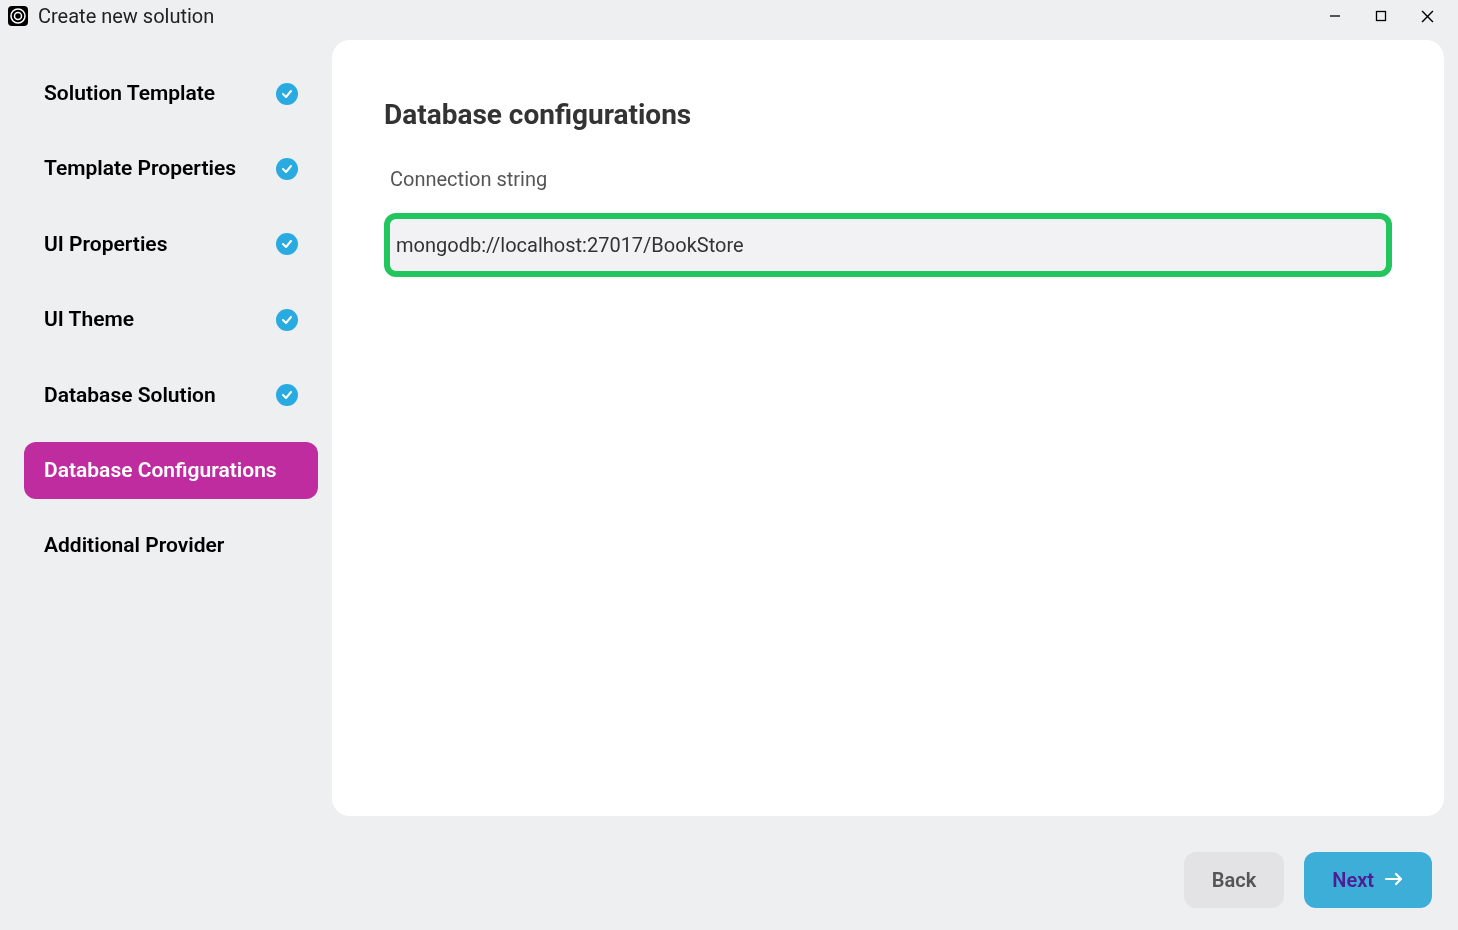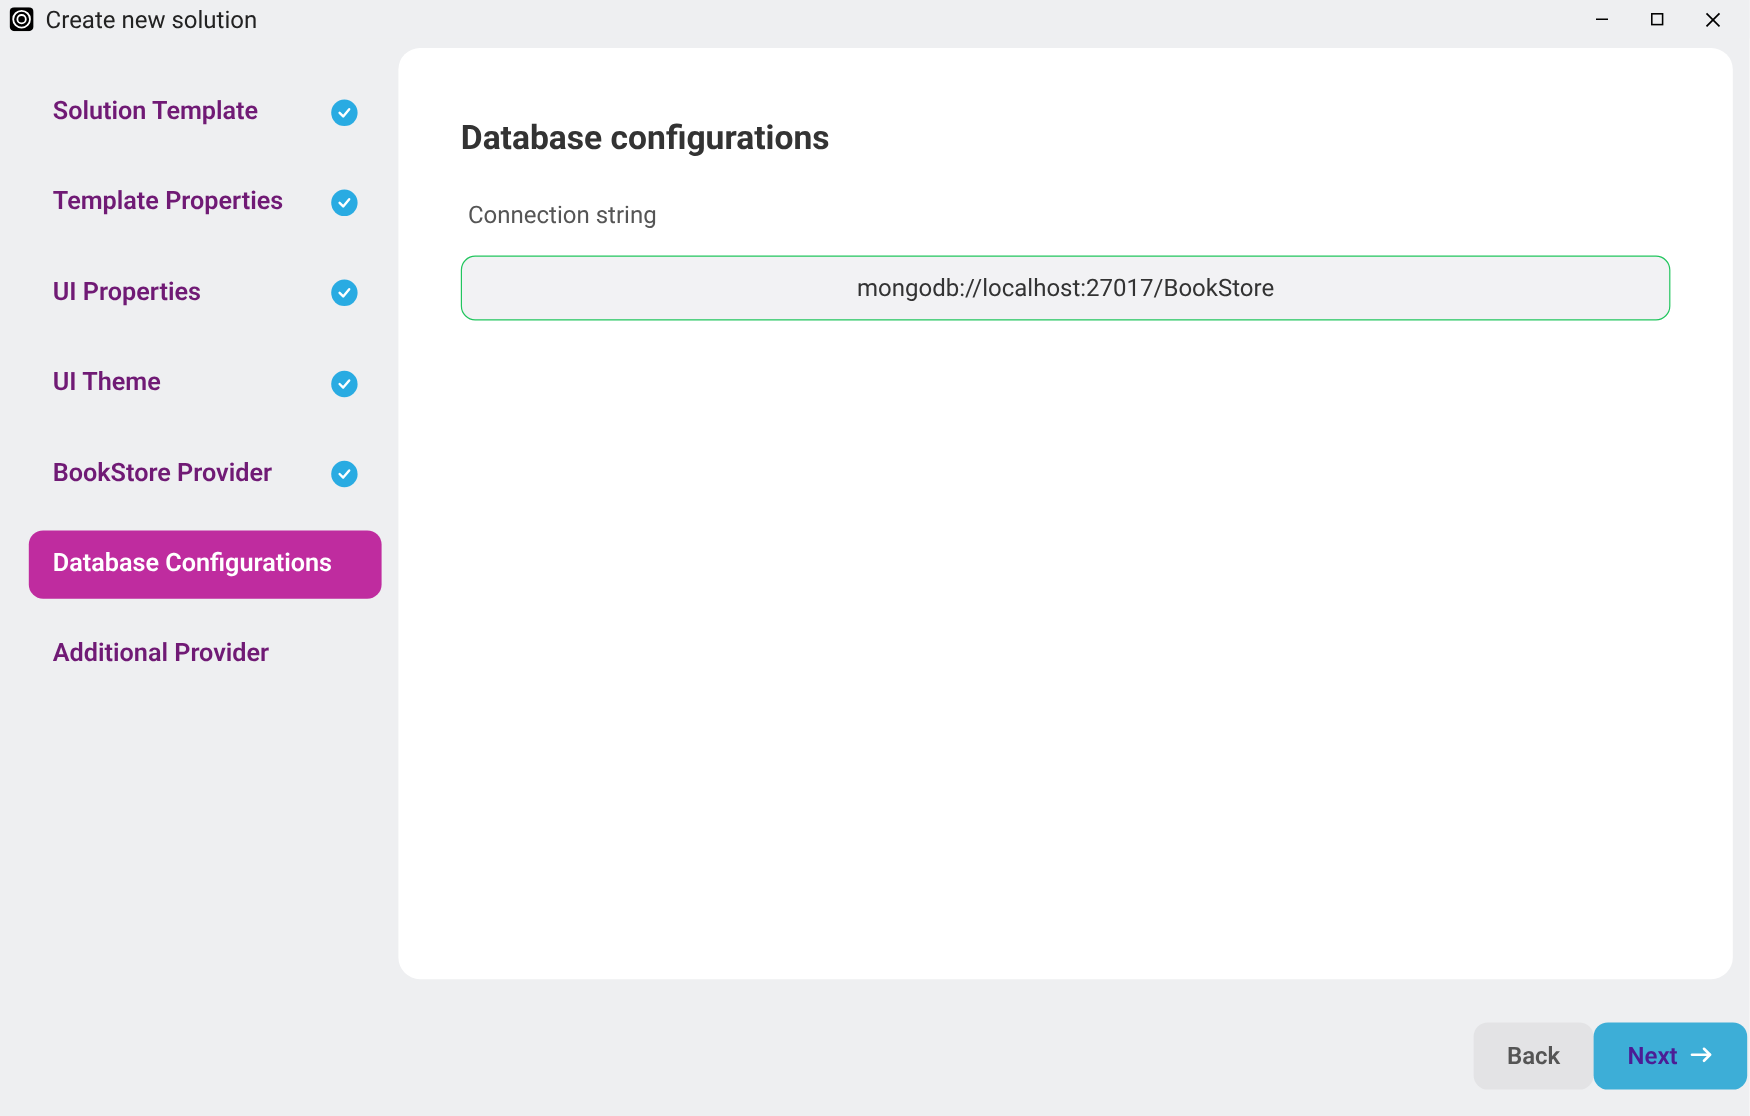--- a/index.html
+++ b/index.html
@@ -62,21 +62,21 @@
       align-items: center;
       justify-content: space-between;
       padding: 14px 20px;
       margin-bottom: 18px;
       border-radius: 12px;
       cursor: pointer;
     }
     .sidebar-item-label {
       font-size: 21px;
       font-weight: 600;
-      color: #701a75;
+      color: #000000;
       line-height: 1.4;
     }
     .sidebar-item.active {
       background: #bf2c9f;
     }
     .sidebar-item.active .sidebar-item-label {
       color: #fff;
     }
     .check-badge {
       width: 22px;
@@ -102,36 +102,35 @@
       margin-bottom: 36px;
     }
     .field-label {
       font-size: 20px;
       color: #555;
       margin-bottom: 22px;
       padding-left: 6px;
     }
     .text-input {
       width: 100%;
-      padding: 14px 22px;
+      padding: 14px 6px;
       font-size: 20px;
       color: #333;
       background: #f2f2f4;
-      border: 1px solid #22c55e;
+      border: 6px solid #22c55e;
       border-radius: 12px;
       outline: none;
-      text-align: center;
     }
     .footer {
       height: 100px;
       display: flex;
       justify-content: flex-end;
       align-items: center;
-      padding: 0 2px;
-      gap: 0;
+      padding: 0 26px;
+      gap: 20px;
     }
     .btn {
       display: flex;
       align-items: center;
       justify-content: center;
       padding: 16px 28px;
       border-radius: 12px;
       font-size: 20px;
       font-weight: 600;
       cursor: pointer;
@@ -207,21 +206,21 @@
     </div>
     <div class="sidebar-item">
       <span class="sidebar-item-label">UI Theme</span>
       <span class="check-badge">
         <svg width="12" height="12" viewBox="0 0 12 12">
             <path d="M2 6 L5 9 L10 3" fill="none" stroke="#fff" stroke-width="2" stroke-linecap="round" stroke-linejoin="round"></path>
           </svg>
       </span>
     </div>
     <div class="sidebar-item">
-      <span class="sidebar-item-label">BookStore Provider</span>
+      <span class="sidebar-item-label">Database Solution</span>
       <span class="check-badge">
         <svg width="12" height="12" viewBox="0 0 12 12">
             <path d="M2 6 L5 9 L10 3" fill="none" stroke="#fff" stroke-width="2" stroke-linecap="round" stroke-linejoin="round"></path>
           </svg>
       </span>
     </div>
     <div class="sidebar-item active">
       <span class="sidebar-item-label">Database Configurations</span>
     </div>
     <div class="sidebar-item">

